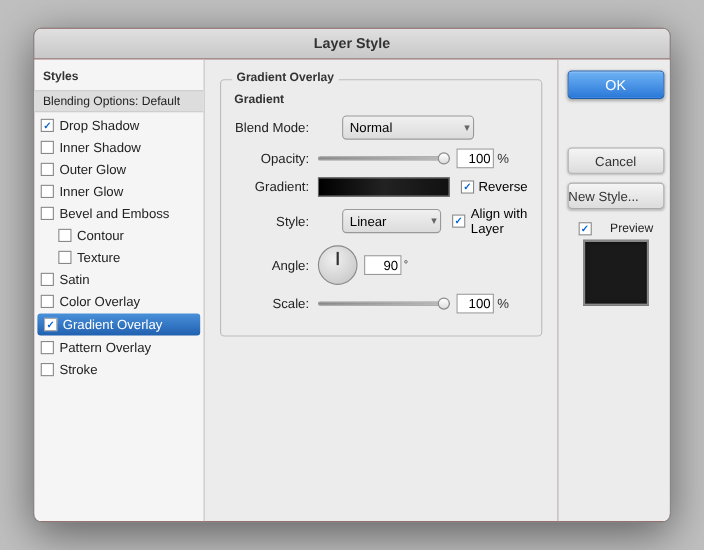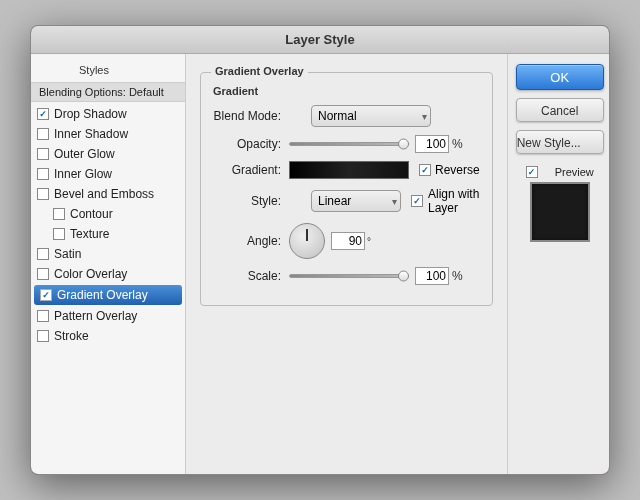--- a/index.html
+++ b/index.html
@@ -44,24 +44,23 @@
     .left-panel {
       width: 155px;
       background: #f5f5f5;
       border-right: 1px solid #ccc;
       padding: 6px 0;
       flex-shrink: 0;
     }
 
     .left-panel-title {
       font-size: 11px;
-      font-weight: normal;
+      font-weight: bold;
       color: #333;
       padding: 4px 8px 6px 8px;
-      margin-left: 40px;
     }
 
     .left-item {
       display: flex;
       align-items: center;
       padding: 3px 8px 3px 6px;
       font-size: 12px;
       color: #222;
       cursor: pointer;
       user-select: none;
@@ -328,20 +327,21 @@
       height: 24px;
       background: linear-gradient(to bottom, #f5f5f5, #dcdcdc);
       border: 1px solid #aaa;
       border-radius: 4px;
       color: #333;
       font-size: 12px;
       cursor: pointer;
       text-align: center;
       line-height: 24px;
       box-shadow: 0 1px 2px rgba(0,0,0,0.2);
+      margin-top: 36px;
     }
 
     .btn-new-style {
       width: 88px;
       height: 24px;
       background: linear-gradient(to bottom, #f5f5f5, #dcdcdc);
       border: 1px solid #aaa;
       border-radius: 4px;
       color: #333;
       font-size: 12px;

